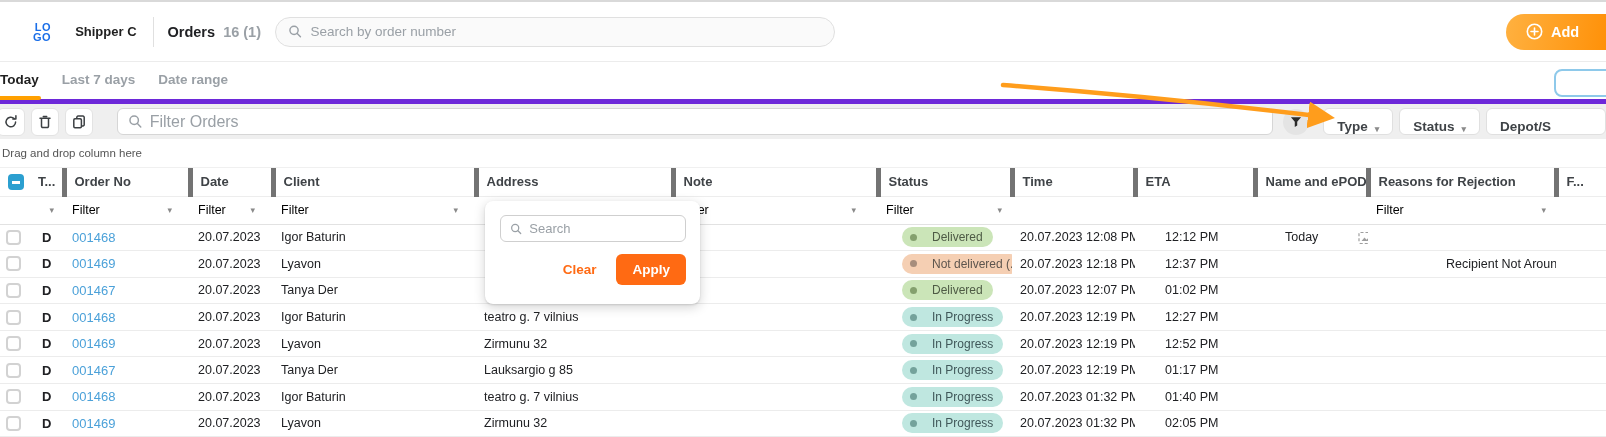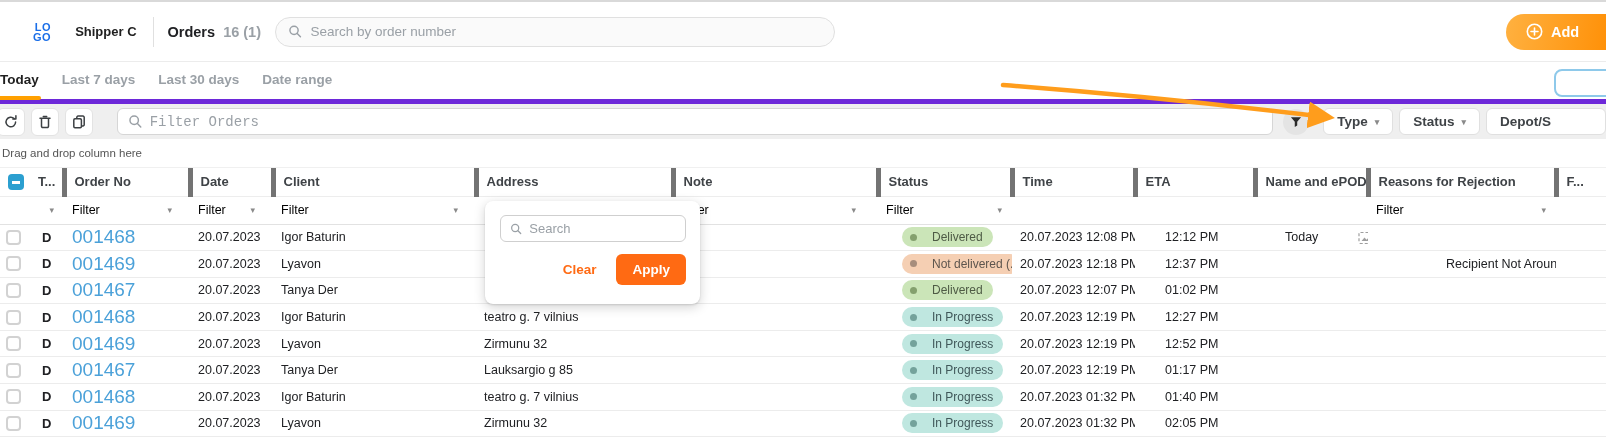--- a/index.html
+++ b/index.html
@@ -34,26 +34,26 @@
   .settings-chip { position:absolute; right:-18px; top:7px; width:70px; height:28px; background:#fff;
                    border:2px solid #8ec9ea; border-radius:8px; }
 
   
   .toolbar { height:35px; background:#efefef; display:flex; align-items:center; padding-left:0; gap:6px; }
   .icon-btn { width:28px; height:28px; background:#fff; border:1px solid #e3e3e3; border-radius:6px;
               display:flex; align-items:center; justify-content:center; cursor:pointer; flex:0 0 auto; }
   .icon-btn:first-child { margin-left:-3px; }
   .filter-input { margin-left:18px; width:1222px; height:27px; background:#fff; border:1px solid #d6d6d6;
                   border-radius:6px; display:flex; align-items:center; gap:7px; padding:0 10px; }
-  .filter-input input { border:none; outline:none; font-size:14px; width:100%; background:transparent;
-                        font-family:Liberation Mono, monospace; }
+  .filter-input input { border:none; outline:none; font-size:16px; width:100%; background:transparent;
+                        font-family:Liberation Sans, sans-serif; }
   .funnel-btn { width:26px; height:26px; border-radius:50%; background:#e4e4e4; border:none; cursor:pointer;
                 display:flex; align-items:center; justify-content:center; margin-left:4px; flex:0 0 auto; }
   .dd-btn { height:27px; background:#fff; border:1px solid #e0e0e0; border-radius:6px; cursor:pointer;
-            font-size:13.5px; font-weight:bold; color:#3f4347; display:flex; align-items:center; gap:7px;
+            font-size:13.5px; font-weight:bold; color:#3f4347; display:flex; align-items:flex-end; gap:7px;
             padding:0 13px; font-family:"Liberation Sans",sans-serif; flex:0 0 auto; }
   .dd-btn .caret { color:#8a8a8a; font-size:9px; }
   .dd-type { margin-left:8px; }
   .dd-depot { min-width:120px; }
 
   
   .dragbar { height:29px; display:flex; align-items:center; padding-left:2px; font-size:11.5px; color:#555;
              background:#fff; border-bottom:1px solid #f0f0f0; }
 
   
@@ -66,21 +66,21 @@
   thead tr.hrow th.sep { border-left:5px solid #737373; }
   thead tr.frow td { border-bottom:1px solid #e2e2e2; }
   .fcell { display:flex; align-items:center; justify-content:space-between; padding-left:8px; }
   .fcell .ph { font-size:12.5px; color:#000000; }
   .fcaret { color:#8a8a8a; font-size:9px; cursor:pointer; }
   .mr18 { margin-right:18px; } .mr22 { margin-right:22px; } .mr8 { margin-right:10px; }
   tbody tr { height:26.6px; }
   tbody td { border-bottom:1px solid #ececec; font-size:12.5px; color:#202124; padding-left:8px; }
   td.c-cb, th.c-cb { padding-left:6px; }
   td.c-type, th.c-type { padding-left:12px; font-weight:bold; font-size:13px; }
-  .order-link { color:#4ba1d9; font-size:19px; text-decoration:none; cursor:pointer;text-align:center; }
+  .order-link { color:#4ba1d9; font-size:13px; text-decoration:none; cursor:pointer;text-align:center; }
   td.c-eta { padding-left:30px; }
   td.c-name { padding-left:30px; }
   td.c-reason { padding-left:78px; }
   .cb { display:inline-block; width:15px; height:15px; border:2px solid #d2d2d2; border-radius:4px;
         background:#fff; cursor:pointer; vertical-align:middle; }
   .cb-head { display:inline-block; width:16px; height:16px; background:#2b9fd0; border-radius:4px;
              position:relative; cursor:pointer; vertical-align:middle; }
   .cb-head::after { content:""; position:absolute; left:4px; top:7px; width:8px; height:2.5px; background:#fff; }
   .pill { display:inline-flex; align-items:center; gap:15px; border-radius:11px; padding:3px 10px 3px 8px;
           font-size:12px; max-width:118px; overflow:hidden; white-space:nowrap; margin-left:16px; }
@@ -139,21 +139,20 @@
         <circle cx="8.5" cy="8.5" r="7.2" fill="none" stroke="#fff" stroke-width="1.6"></circle>
         <path d="M8.5 5v7M5 8.5h7" stroke="#fff" stroke-width="1.6" stroke-linecap="round"></path>
       </svg>
       <span>Add</span>
     </button>
   </header>
 
   <nav class="tabs">
     <div class="tab active">Today</div>
     <div class="tab">Last 7 days</div>
-    <div class="tab">Last 30 days</div>
     <div class="tab">Date range</div>
     <div class="settings-chip"></div>
   </nav>
 
   <div class="toolbar">
     <button class="icon-btn">
       <svg width="16" height="16" viewBox="0 0 16 16">
         <path d="M12.6 8a4.8 4.8 0 1 1-1.4-3.4" fill="none" stroke="#3c4043" stroke-width="1.5" stroke-linecap="round"></path>
         <path d="M12.9 1.8v3.1h-3.1" fill="none" stroke="#3c4043" stroke-width="1.5" stroke-linecap="round" stroke-linejoin="round"></path>
       </svg>

